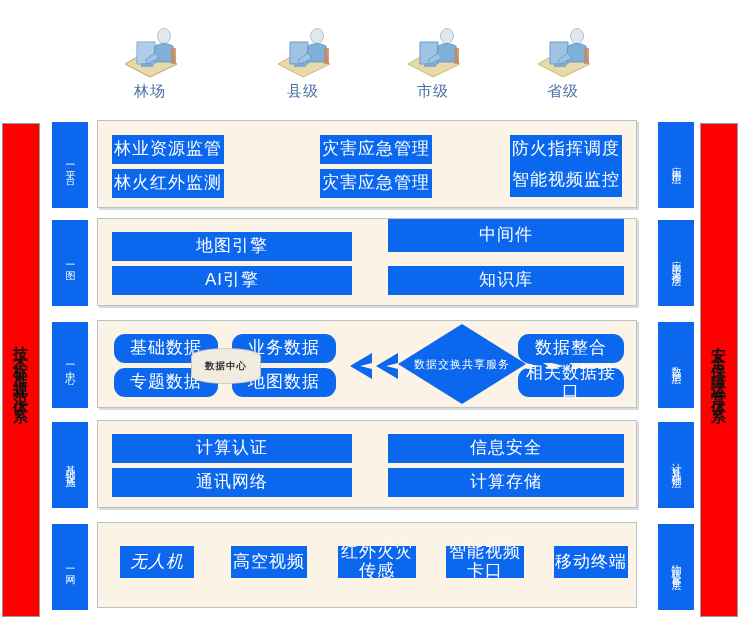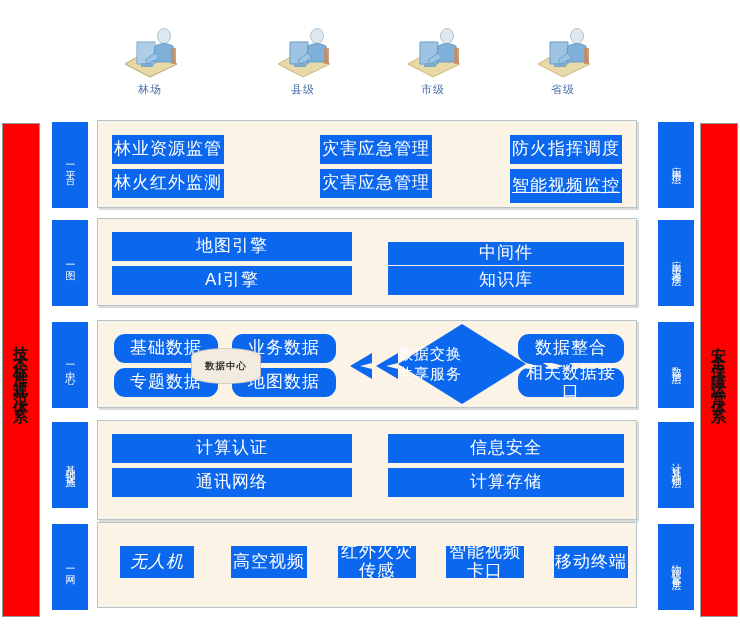--- a/index.html
+++ b/index.html
@@ -10,21 +10,21 @@
     overflow:hidden;
     position:relative;
   }
   #root{position:absolute;left:0;top:0;width:740px;height:628px;}
 
   
   .actors{position:absolute;left:0;top:22px;width:740px;height:90px;}
   .actor{position:absolute;width:110px;text-align:center;}
   .actor-icon{width:70px;height:56px;margin:0 auto;position:relative;}
   .actor-label{
-    font-size:11px;color:#4a6fa5;margin-top:4px;letter-spacing:1px;
+    font-size:15px;color:#4a6fa5;margin-top:4px;letter-spacing:1px;
   }
 
   
   .redbar{
     position:absolute;width:38px;background:#fe0000;
     border:1px solid #9a9a9a;
     box-sizing:border-box;
     display:flex;align-items:center;justify-content:center;
   }
   .redbar .vtext{
@@ -80,22 +80,22 @@
   .diamond{
     position:absolute;
   }
   .diamond .dshape{
     position:absolute;left:0;top:0;width:100%;height:100%;
     background:#0b67ee;
     clip-path:polygon(50% 0%,100% 50%,50% 100%,0% 50%);
   }
   .diamond .dtext{
     position:absolute;left:0;top:0;width:100%;height:100%;
-    display:flex;flex-direction:column;align-items:flex-start;justify-content:center;
-    color:#fff;font-size:15px;letter-spacing:1px;line-height:1.35;
+    display:flex;align-items:center;justify-content:center;
+    color:#fff;font-size:11px;letter-spacing:1px;line-height:1.35;
   }
 
   
   .chev{position:absolute;}
   .chev svg{display:block;}
 </style>
 </head>
 <body>
 
 <div id="root">
@@ -177,32 +177,32 @@
   </div>
   <div class="sidelabel sidelabel-right" style="top:122px;height:86px;">
     <span class="vtext">应用层</span>
   </div>
   <div class="panel shadowed" style="top:120px;height:88px;">
     <div class="bbox" style="left:14px;top:14px;width:112px;height:29px;">林业资源监管</div>
     <div class="bbox" style="left:222px;top:14px;width:112px;height:29px;">灾害应急管理</div>
     <div class="bbox" style="left:412px;top:14px;width:112px;height:29px;">防火指挥调度</div>
     <div class="bbox" style="left:14px;top:48px;width:112px;height:29px;">林火红外监测</div>
     <div class="bbox" style="left:222px;top:48px;width:112px;height:29px;">灾害应急管理</div>
-    <div class="bbox" style="left:412px;top:48px;width:112px;height:34px;text-decoration:underline;">智能视频监控</div>
+    <div class="bbox" style="left:412px;top:42px;width:112px;height:34px;">智能视频监控</div>
   </div>
 
   <div class="sidelabel sidelabel-left" style="top:220px;height:86px;">
     <span class="vtext">一图</span>
   </div>
   <div class="sidelabel sidelabel-right" style="top:220px;height:86px;">
     <span class="vtext">应用支撑层</span>
   </div>
   <div class="panel shadowed" style="top:218px;height:88px;">
     <div class="bbox" style="left:14px;top:13px;width:240px;height:29px;">地图引擎</div>
-    <div class="bbox" style="left:290px;top:23px;width:236px;height:23px;">中间件</div>
+    <div class="bbox" style="left:290px;top:0;width:236px;height:33px;">中间件</div>
     <div class="bbox" style="left:14px;top:47px;width:240px;height:29px;">AI引擎</div>
     <div class="bbox" style="left:290px;top:47px;width:236px;height:29px;">知识库</div>
   </div>
 
   <div class="sidelabel sidelabel-left" style="top:322px;height:86px;">
     <span class="vtext">一中心</span>
   </div>
   <div class="sidelabel sidelabel-right" style="top:322px;height:86px;">
     <span class="vtext">数据层</span>
   </div>
@@ -240,21 +240,21 @@
     <div class="bbox rounded" style="left:420px;top:13px;width:106px;height:29px;">数据整合</div>
     <div class="bbox rounded" style="left:420px;top:47px;width:106px;height:29px;">相关数据接口</div>
   </div>
 
   <div class="sidelabel sidelabel-left" style="top:422px;height:86px;">
     <span class="vtext">基础设施</span>
   </div>
   <div class="sidelabel sidelabel-right" style="top:422px;height:86px;">
     <span class="vtext">计算基础层</span>
   </div>
-  <div class="panel shadowed" style="top:420px;height:100px;text-decoration:underline;">
+  <div class="panel shadowed" style="top:420px;height:88px;text-decoration:underline;">
     <div class="bbox" style="left:14px;top:13px;width:240px;height:29px;">计算认证</div>
     <div class="bbox" style="left:290px;top:13px;width:236px;height:29px;">信息安全</div>
     <div class="bbox" style="left:14px;top:47px;width:240px;height:29px;">通讯网络</div>
     <div class="bbox" style="left:290px;top:47px;width:236px;height:29px;">计算存储</div>
   </div>
 
   <div class="sidelabel sidelabel-left" style="top:524px;height:86px;">
     <span class="vtext">一网</span>
   </div>
   <div class="sidelabel sidelabel-right" style="top:524px;height:86px;">

